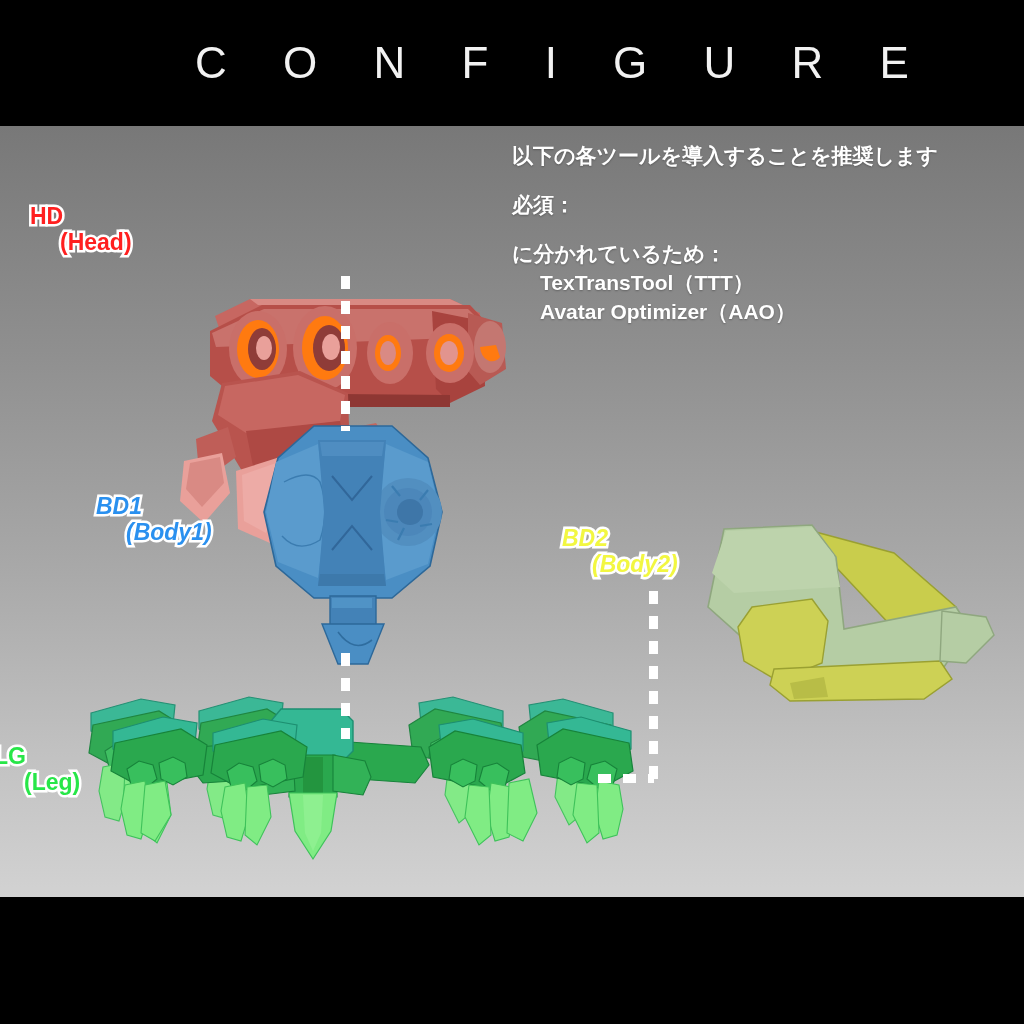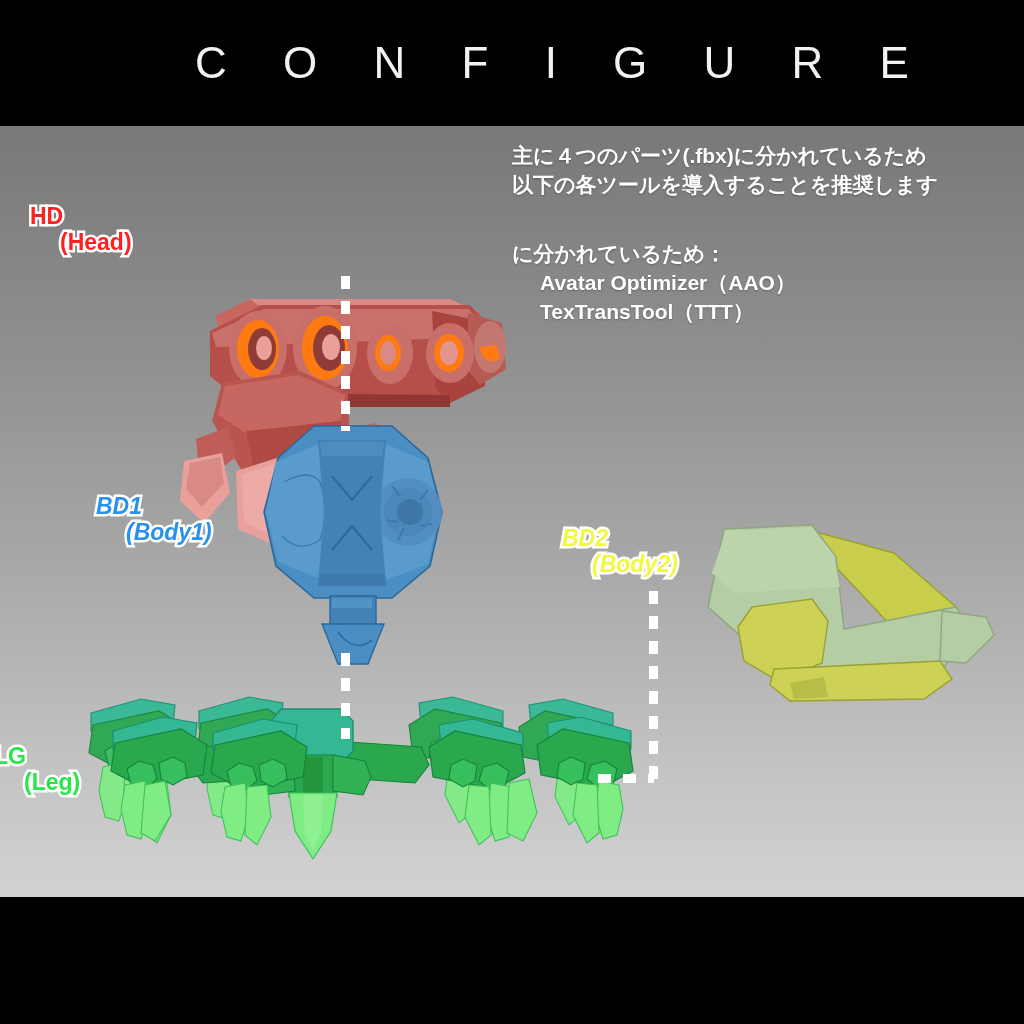--- a/index.html
+++ b/index.html
@@ -312,26 +312,26 @@
       </span>
       <span class="l2">
         <span class="lbl-wrap">
           <span class="lbl-stroke" aria-hidden="true">(Leg)</span>
           <span class="lbl-fill">(Leg)</span>
         </span>
       </span>
     </div>
 
     <div id="info">
-      <div>主に４つのパーツ(.fbx)に分かれているため</div>
       <div>以下の各ツールを導入することを推奨します</div>
       <div class="blank"></div>
+      <div>必須：</div>
       <div class="blank"></div>
       <div>に分かれているため：</div>
+      <div class="indent">TexTransTool（TTT）</div>
       <div class="indent">Avatar Optimizer（AAO）</div>
-      <div class="indent">TexTransTool（TTT）</div>
     </div>
 
   </div>
 
   <div id="bottom-band"></div>
 
 </div>
 
 </body></html>

